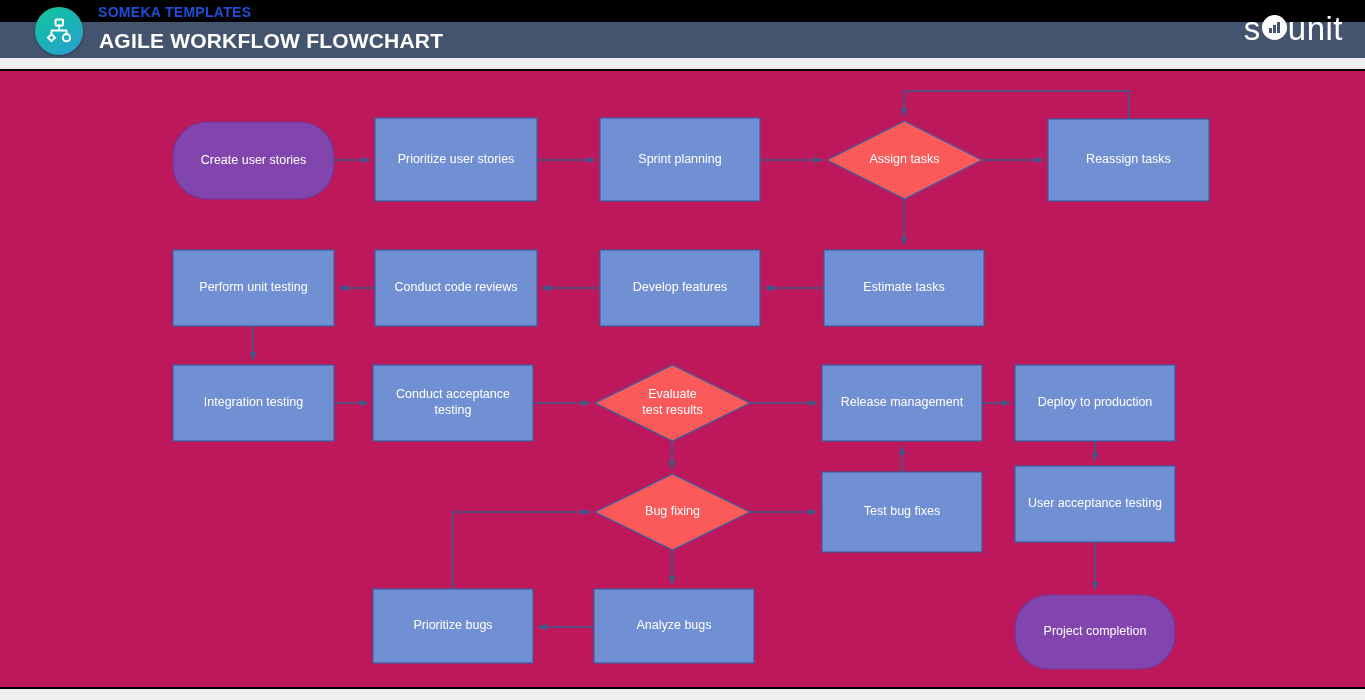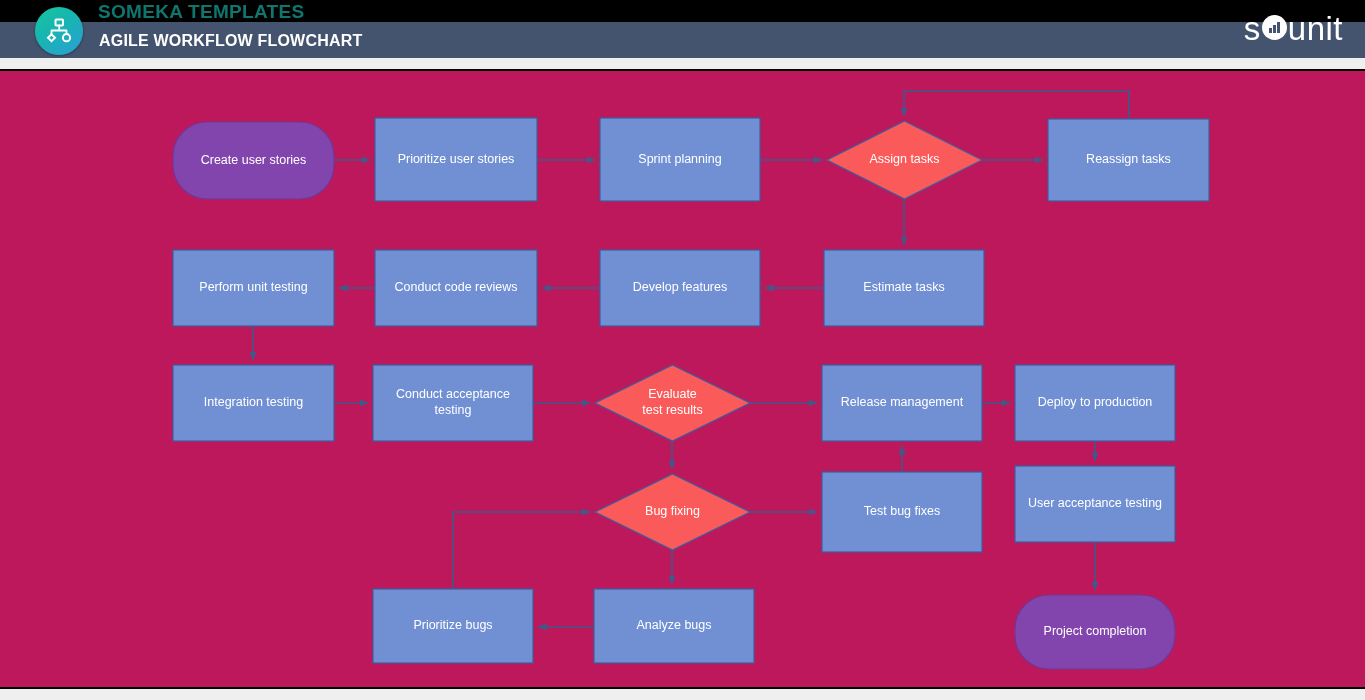--- a/index.html
+++ b/index.html
@@ -68,30 +68,30 @@
     display: flex;
     align-items: center;
     justify-content: center;
     box-shadow: 0 1px 3px rgba(0,0,0,0.35);
   }
   #brand-logo svg { display: block; }
 
   #templates-label {
     position: absolute;
     left: 98px; top: 3px;
-    font-size: 19px;
+    font-size: 14px;
     font-weight: bold;
     letter-spacing: .3px;
-    color: #0f766e;
+    color: #1d4ed8;
     line-height: 18px;
   }
   #page-title {
     position: absolute;
     left: 99px; top: 30px;
-    font-size: 16px;
+    font-size: 21px;
     font-weight: bold;
     letter-spacing: .2px;
     color: #ffffff;
     line-height: 22px;
   }
   #someka-logo {
     position: absolute;
     right: 22px; top: 10px;
     font-size: 33px;
     font-weight: 300;

